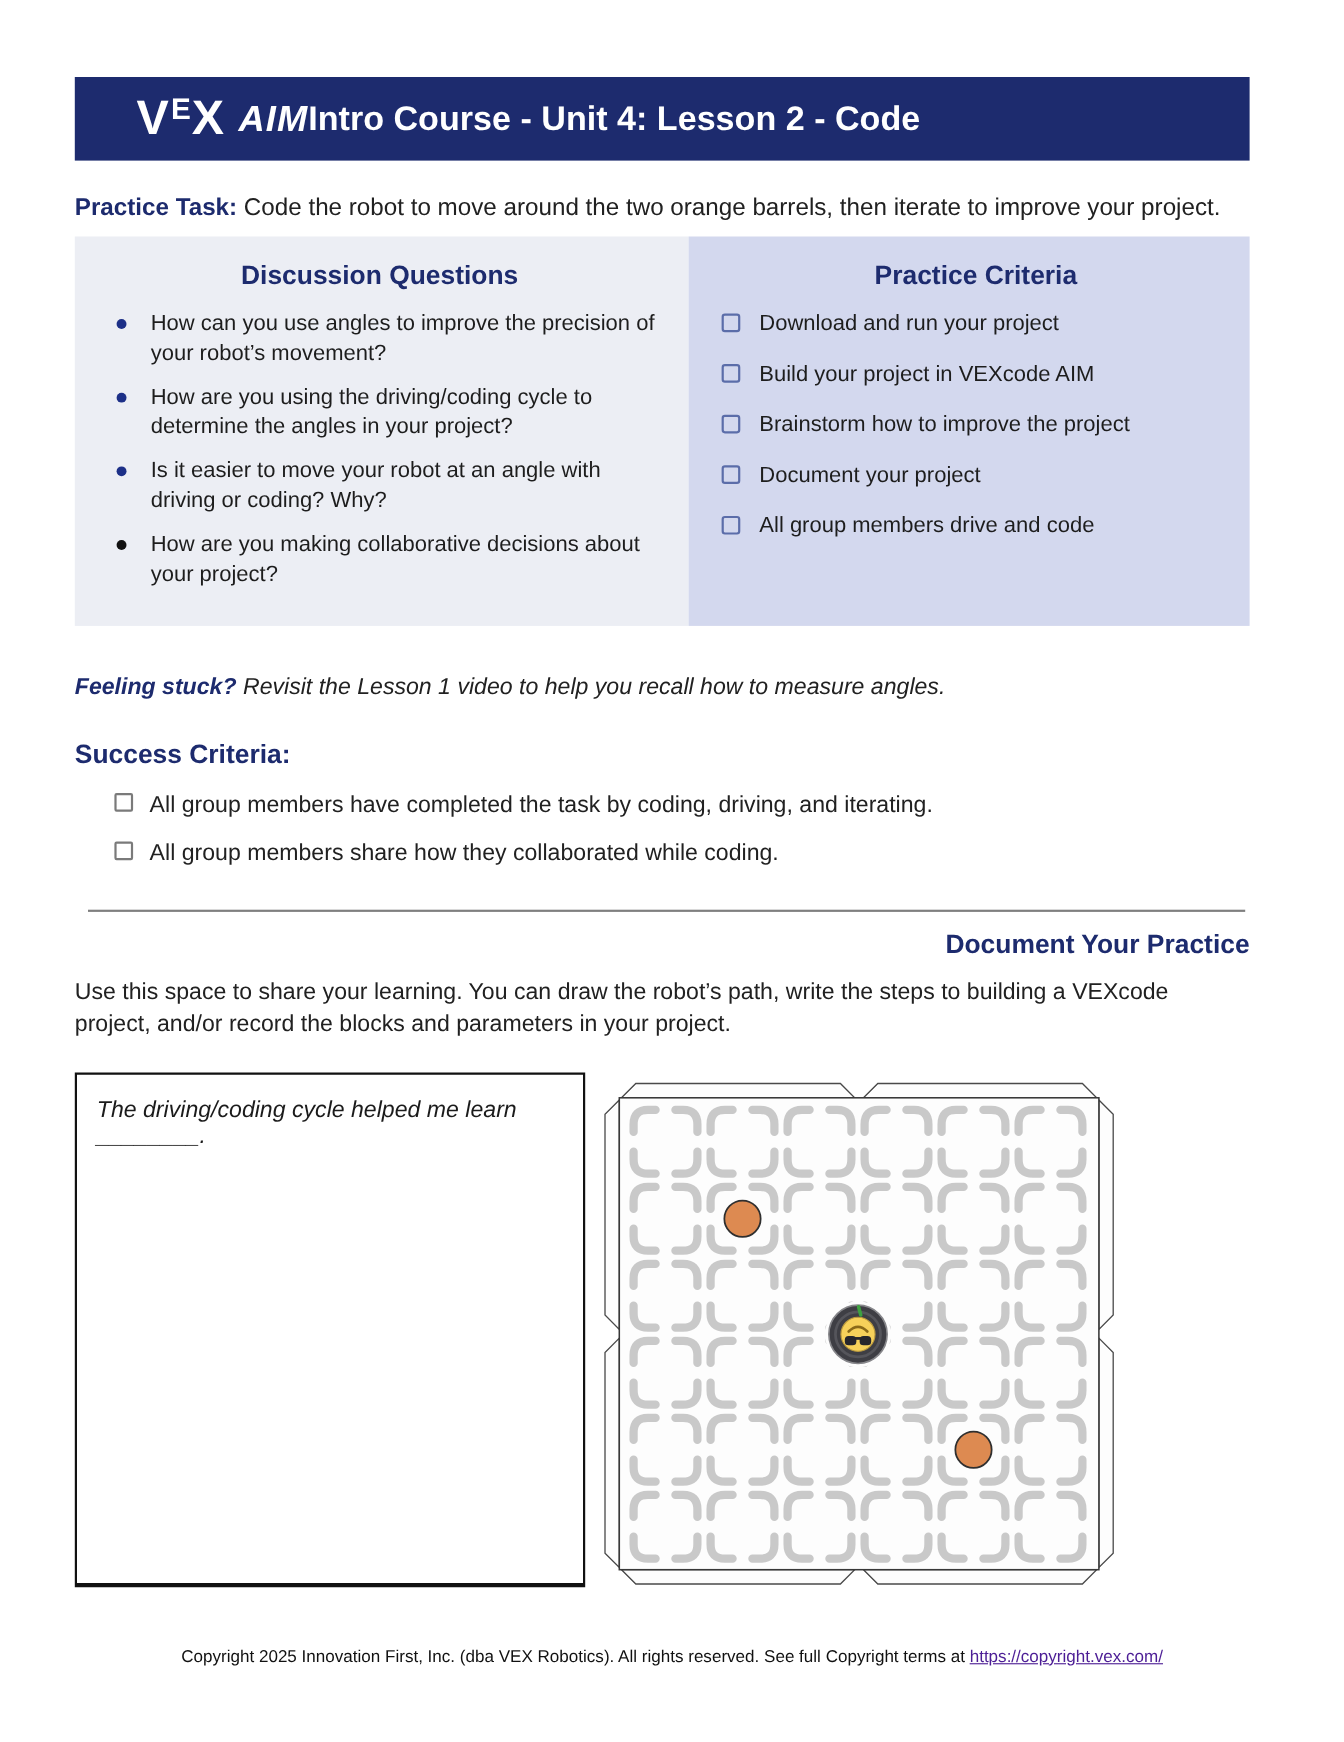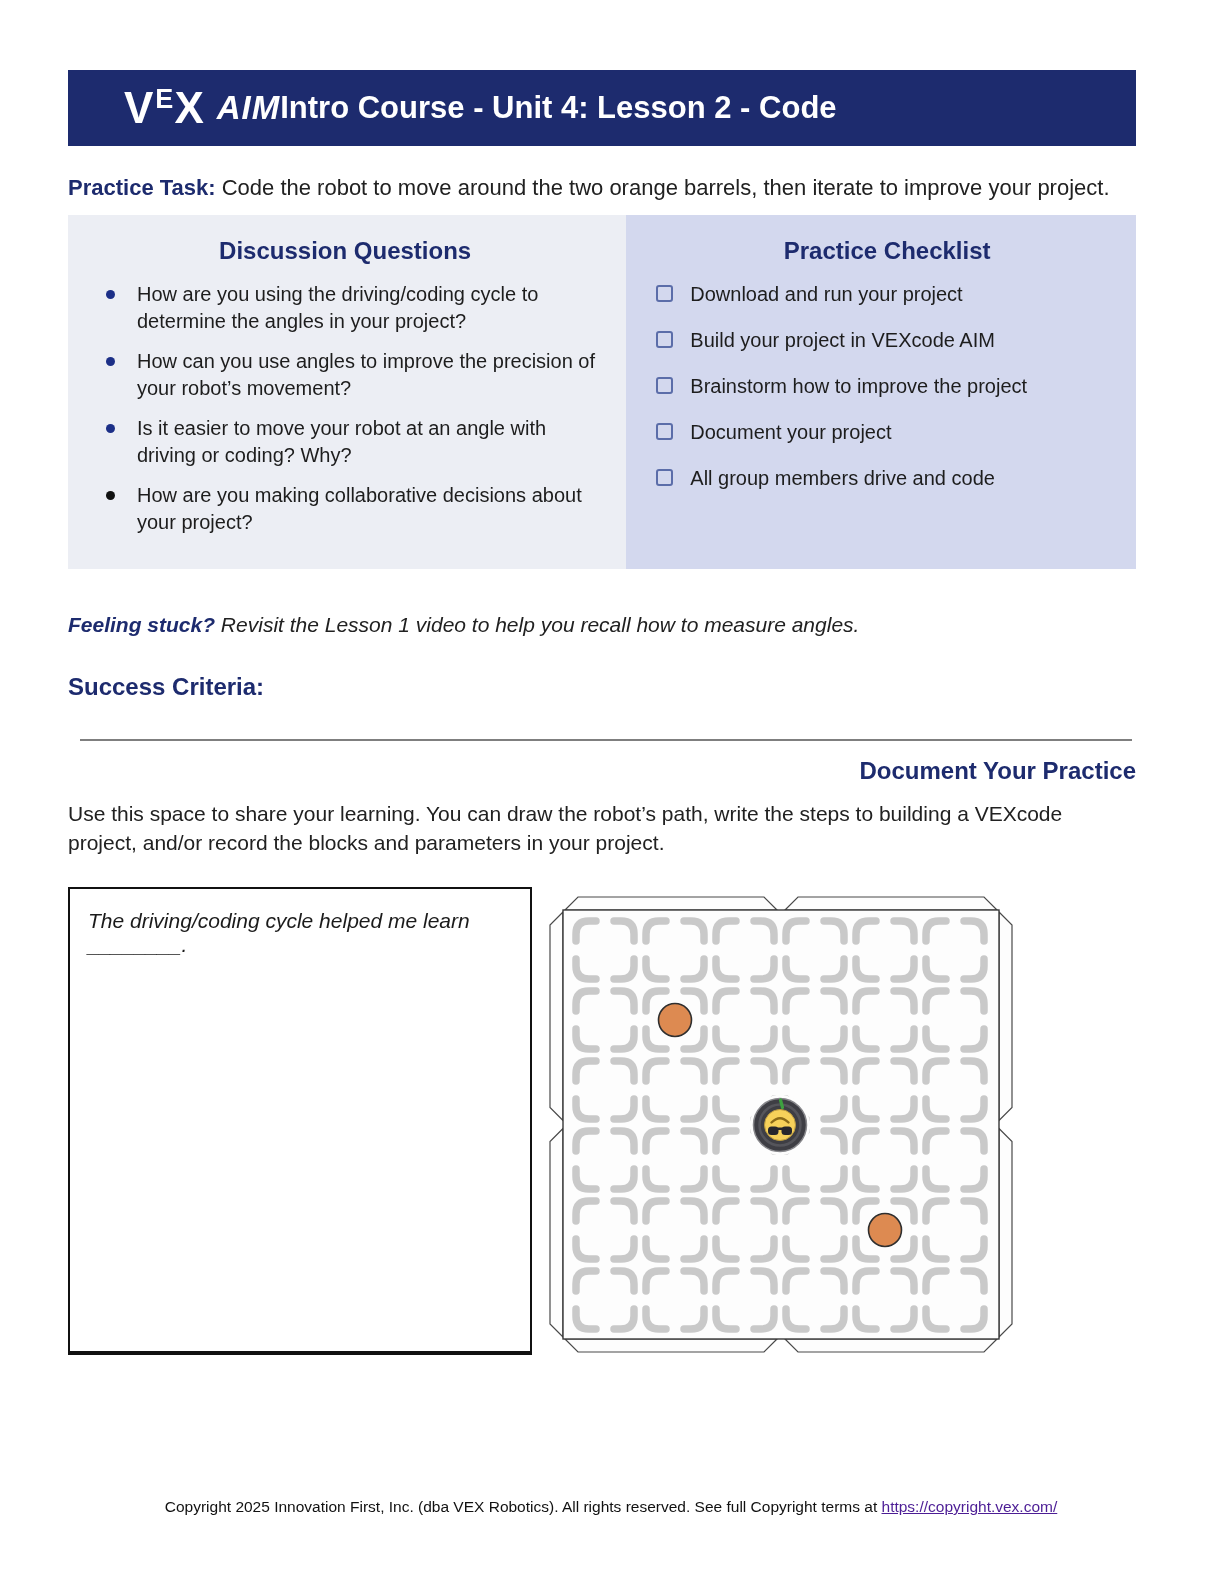--- a/index.html
+++ b/index.html
@@ -88,38 +88,38 @@
   </div>
 
   <p class="practice-task"><span class="lead">Practice Task:</span><span> Code the robot to move around the two orange barrels, then iterate to improve your project.</span></p>
 
   <div class="columns">
     <div class="col-left">
       <div class="col-title">Discussion Questions</div>
       <div id="discussion-list">
           <div class="disc-item">
             <span class="bullet" style="background: rgb(28, 47, 135);"></span>
+            <span>How can you use angles to improve the precision of your robot’s movement?</span>
+          </div>
+          <div class="disc-item">
+            <span class="bullet" style="background: rgb(28, 47, 135);"></span>
             <span>How are you using the driving/coding cycle to determine the angles in your project?</span>
-          </div>
-          <div class="disc-item">
-            <span class="bullet" style="background: rgb(28, 47, 135);"></span>
-            <span>How can you use angles to improve the precision of your robot’s movement?</span>
           </div>
           <div class="disc-item">
             <span class="bullet" style="background: rgb(28, 47, 135);"></span>
             <span>Is it easier to move your robot at an angle with driving or coding? Why?</span>
           </div>
           <div class="disc-item">
             <span class="bullet" style="background: rgb(17, 17, 17);"></span>
             <span>How are you making collaborative decisions about your project?</span>
           </div>
         </div>
     </div>
     <div class="col-right">
-      <div class="col-title">Practice Checklist</div>
+      <div class="col-title">Practice Criteria</div>
       <div id="checklist-list">
           <div class="check-item">
             <span class="cb-blue"></span>
             <span>Download and run your project</span>
           </div>
           <div class="check-item">
             <span class="cb-blue"></span>
             <span>Build your project in VEXcode AIM</span>
           </div>
           <div class="check-item">
@@ -134,20 +134,30 @@
             <span class="cb-blue"></span>
             <span>All group members drive and code</span>
           </div>
         </div>
     </div>
   </div>
 
   <p class="feeling"><span class="lead">Feeling stuck?</span><span> Revisit the Lesson 1 video to help you recall how to measure angles.</span></p>
 
   <div class="success-title">Success Criteria:</div>
+  <div id="success-list">
+      <div class="success-item">
+        <span class="cb-gray"></span>
+        <span>All group members have completed  the task by coding, driving, and iterating.</span>
+      </div>
+      <div class="success-item">
+        <span class="cb-gray"></span>
+        <span>All group members share how they collaborated while coding.</span>
+      </div>
+    </div>
 
   <hr class="divider">
   <div class="doc-title">Document Your Practice</div>
   <p class="doc-intro">Use this space to share your learning. You can draw the robot’s path, write the steps to building a VEXcode project, and/or record the blocks and parameters in your project.</p>
 
   <div class="bottom-row">
     <div class="write-box">
       <div class="prompt">The driving/coding cycle helped me learn ________.</div>
     </div>
     <div class="field-wrap" id="field-container"><svg width="484" height="480" viewBox="0 0 484 480">

